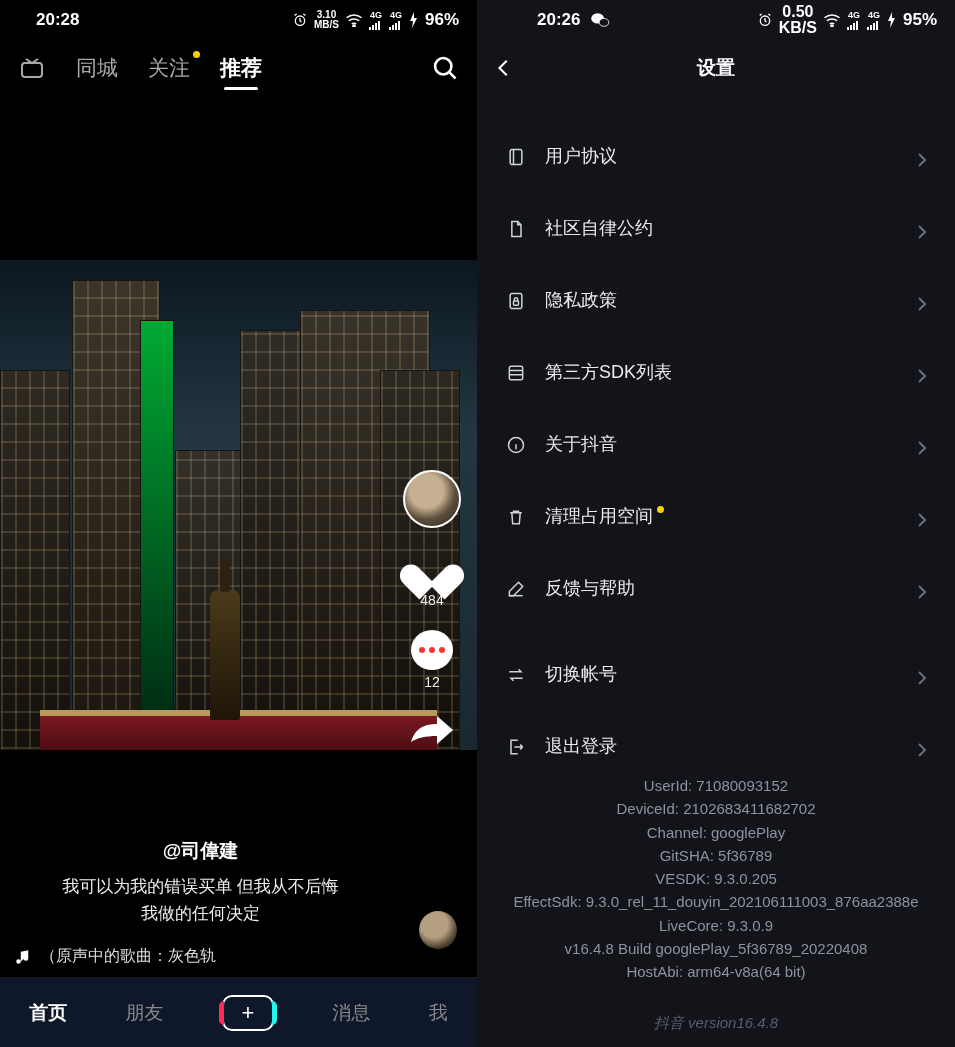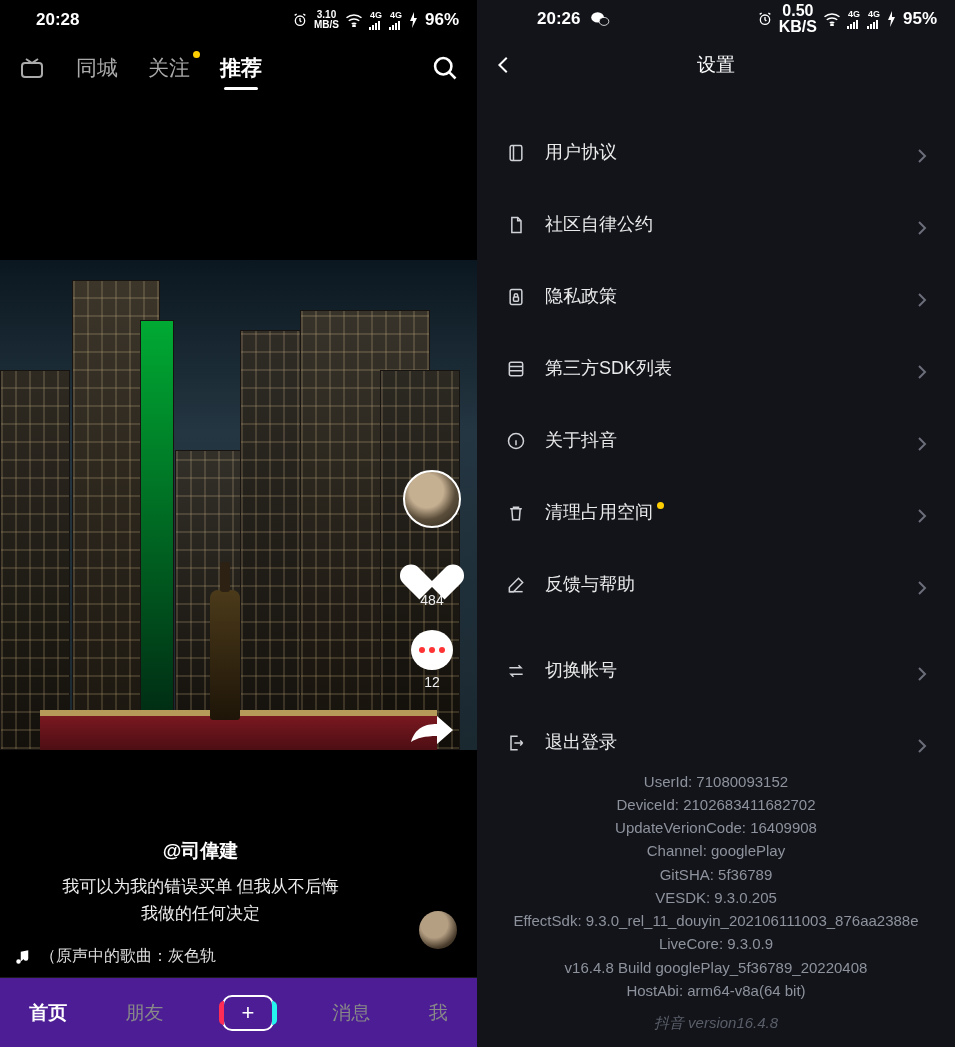--- a/index.html
+++ b/index.html
@@ -52,34 +52,34 @@
   .comment-bubble { width:42px;height:40px;background:#fff;border-radius:50%;position:relative;display:flex;align-items:center;justify-content:center;gap:4px;}
   .comment-bubble::after{content:"";position:absolute;bottom:-4px;right:8px;width:0;height:0;border:6px solid transparent;border-top-color:#fff;}
   .cdot{width:6px;height:6px;background:#f33;border-radius:50%;}
   .share-arrow { width:46px;height:36px; }
 
   .caption-area { position: absolute; left: 14px; right: 90px; bottom: 120px; text-align: center; }
   .caption-area .author { font-size: 19px; font-weight: 700; margin-bottom: 10px; }
   .caption-area .desc { font-size: 17px; line-height: 1.55; color: #eee; }
   .music-row { position: absolute; left: 14px; right: 90px; bottom: 80px; display:flex; align-items:center; gap:8px; font-size:16px; color:#ddd; white-space:nowrap; overflow:hidden; }
 
-  .bottom-nav { position: absolute; left:0; right:0; bottom:0; height:70px; display:flex; align-items:center; justify-content:space-around; border-top:1px solid #1a1a1a; background:#4c1d95; }
+  .bottom-nav { position: absolute; left:0; right:0; bottom:0; height:70px; display:flex; align-items:center; justify-content:space-around; border-top:1px solid #1a1a1a; background:#0f172a; }
   .bottom-nav .nav-item { font-size:19px; color:#888; }
   .bottom-nav .nav-item.active { color:#fff; font-weight:700; }
   .plus-btn { width:52px;height:36px;border:2.5px solid #fff;border-radius:10px;display:flex;align-items:center;justify-content:center;position:relative; }
   .plus-btn::before{content:"";position:absolute;left:-5px;top:4px;bottom:4px;width:5px;background:#ff2d55;border-radius:6px 0 0 6px;}
   .plus-btn::after{content:"";position:absolute;right:-5px;top:4px;bottom:4px;width:5px;background:#25f4ee;border-radius:0 6px 6px 0;}
   .plus-btn span{font-size:22px;font-weight:300;line-height:1;}
 
   
   .pane-right { width: 478px; height: 1047px; background: #12141a; display:flex; flex-direction:column; }
   .pane-right .status-bar { padding: 0 18px 0 60px; }
   .header { height: 56px; display:flex; align-items:center; position:relative; }
   .header .back { position:absolute; left:16px; }
-  .header .title { flex:1; text-align:center; font-size:19px; font-weight:400; }
+  .header .title { flex:1; text-align:center; font-size:19px; font-weight:700; }
 
   .settings-list { padding: 0 6px; }
   .srow { height:72px; display:flex; align-items:flex-end; padding:0 22px; gap:18px; }
   .srow .label { flex:1; font-size:18px; color:#eaeaea; position:relative; }
   .srow .label .ydot{ display:inline-block; width:7px;height:7px;background:#ffce00;border-radius:50%; margin-left:4px; vertical-align: top; margin-top: 2px;}
   .srow .ic { width:22px; height:22px; display:flex; align-items:center; justify-content:center; }
   .chev { color:#6b6e78; }
   .divider { height:14px; }
 
   .debug-block { margin-top: 16px; padding: 0 12px; color:#8e929c; font-size:15px; line-height:1.55; text-align:center; }
@@ -438,21 +438,20 @@
             <svg width="10" height="16" viewBox="0 0 10 16" fill="none" stroke="currentColor" stroke-width="2">
               <path d="M2 2l6 6-6 6"></path>
             </svg>
           </span>
       </div>
     </div>
 
     <div class="debug-block">
       <div>UserId: 71080093152</div>
       <div>DeviceId: 2102683411682702</div>
-      <div>UpdateVerionCode: 16409908</div>
       <div>Channel: googlePlay</div>
       <div>GitSHA: 5f36789</div>
       <div>VESDK: 9.3.0.205</div>
       <div>EffectSdk: 9.3.0_rel_11_douyin_202106111003_876aa2388e</div>
       <div>LiveCore: 9.3.0.9</div>
       <div>v16.4.8 Build googlePlay_5f36789_20220408</div>
       <div>HostAbi: arm64-v8a(64 bit)</div>
     </div>
 
     <div class="version-footer">抖音 version16.4.8</div>

